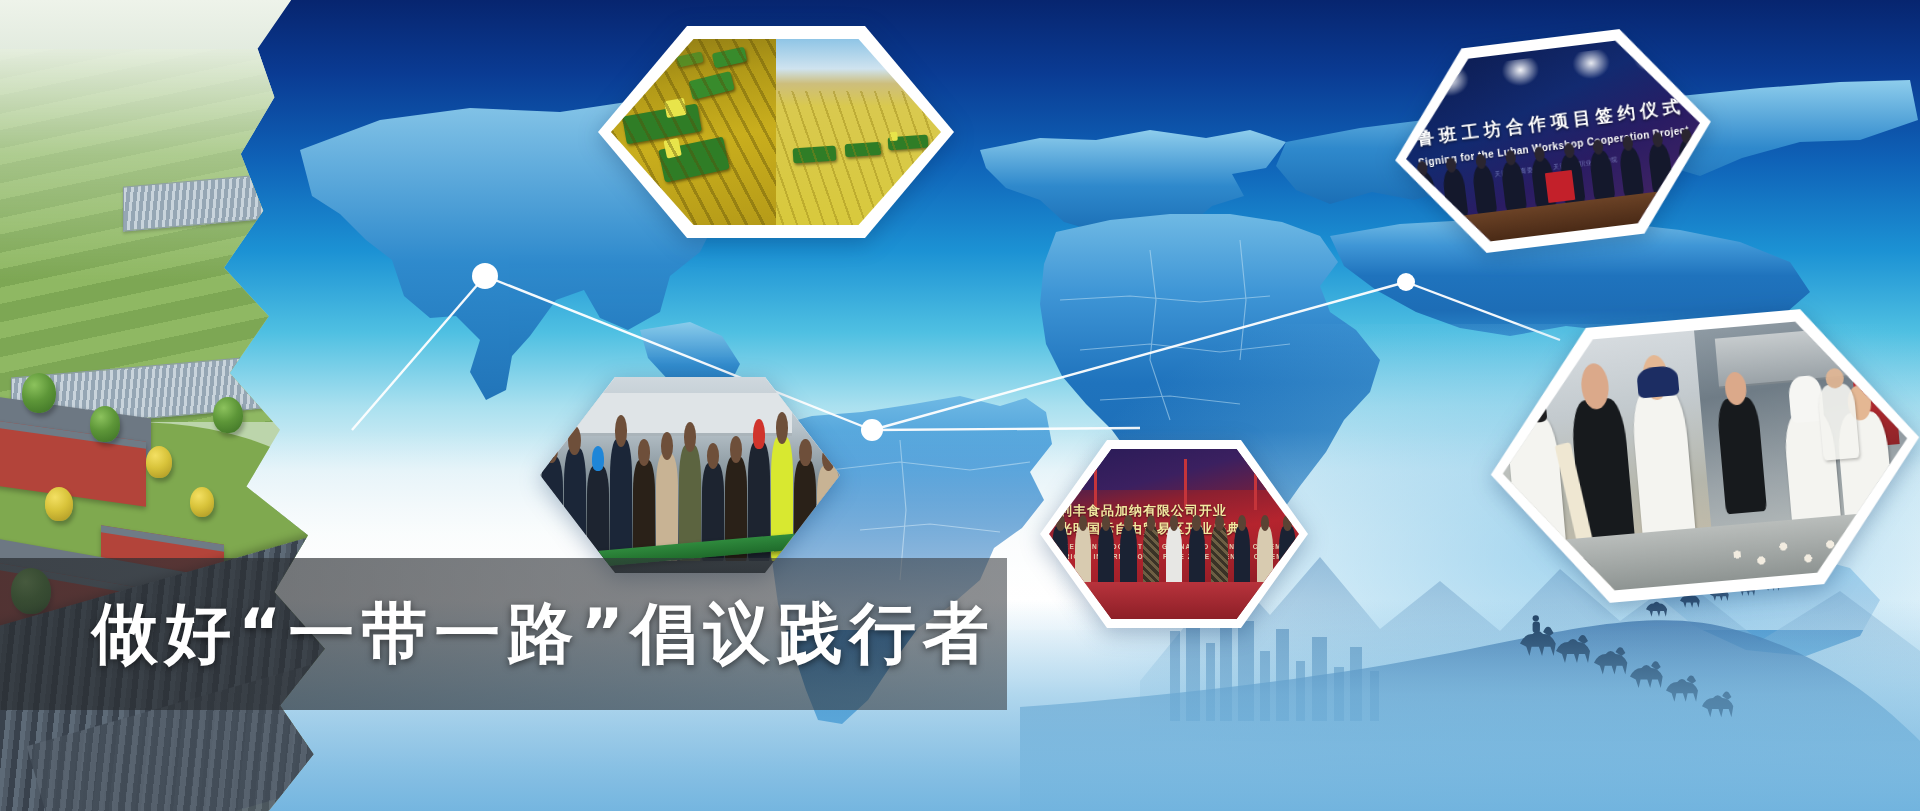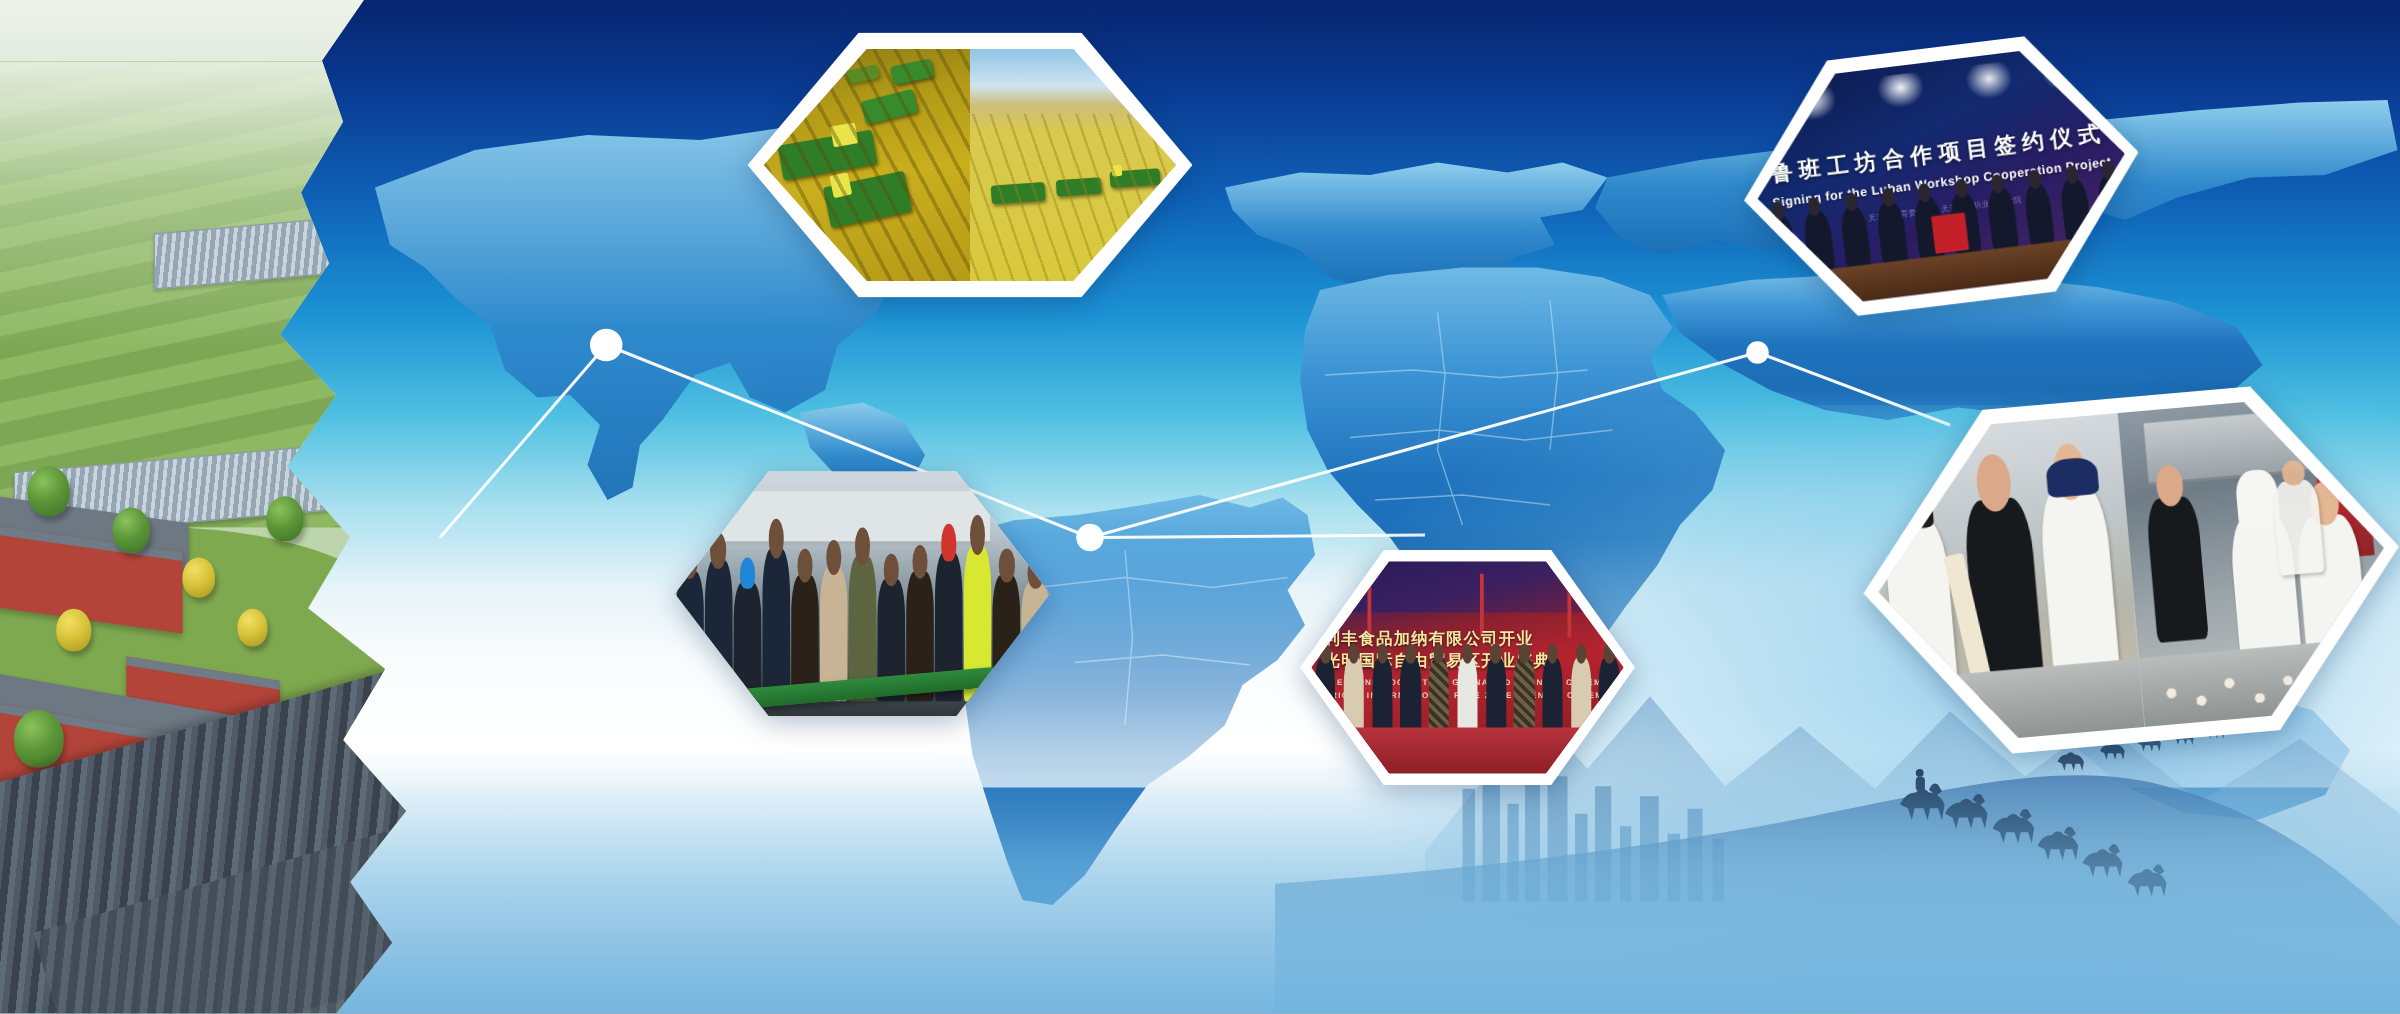--- a/index.html
+++ b/index.html
@@ -578,14 +578,17 @@
           <div class="hat tall" style="left:44%;top:22%;width:16%;height:18%;"></div>
           <div class="chefw" style="left:66%;top:38%;width:24%;height:54%;"></div>
           <div class="chefw" style="left:58%;top:26%;width:18%;height:30%;opacity:.9"></div>
           <div class="counter"></div>
           <div class="dumps"></div>
         </div>
       </div>
     </div>
   </div>
 
+  <div id="title-banner">
+    <div id="title-text">做好“一带一路”倡议践行者</div>
+  </div>
 
 </div>
 
 </body></html>

